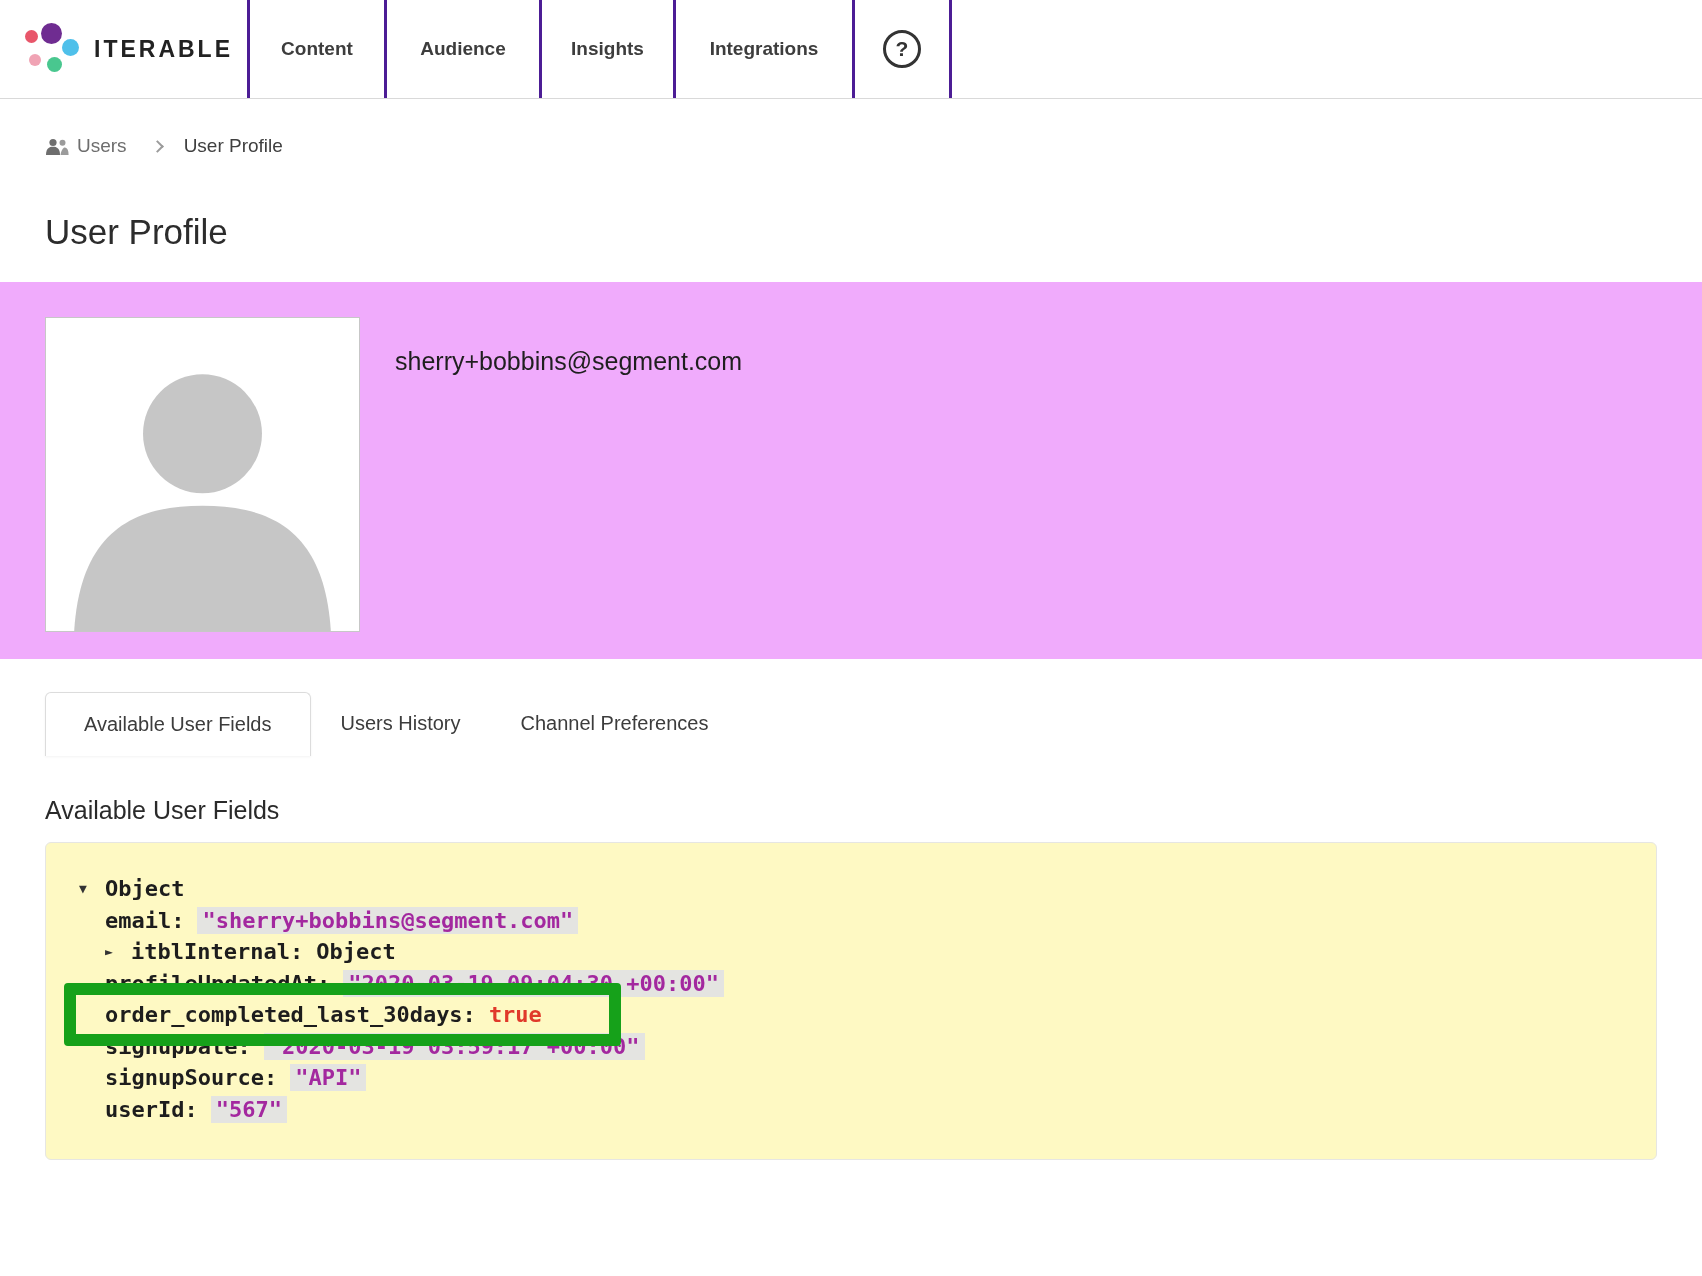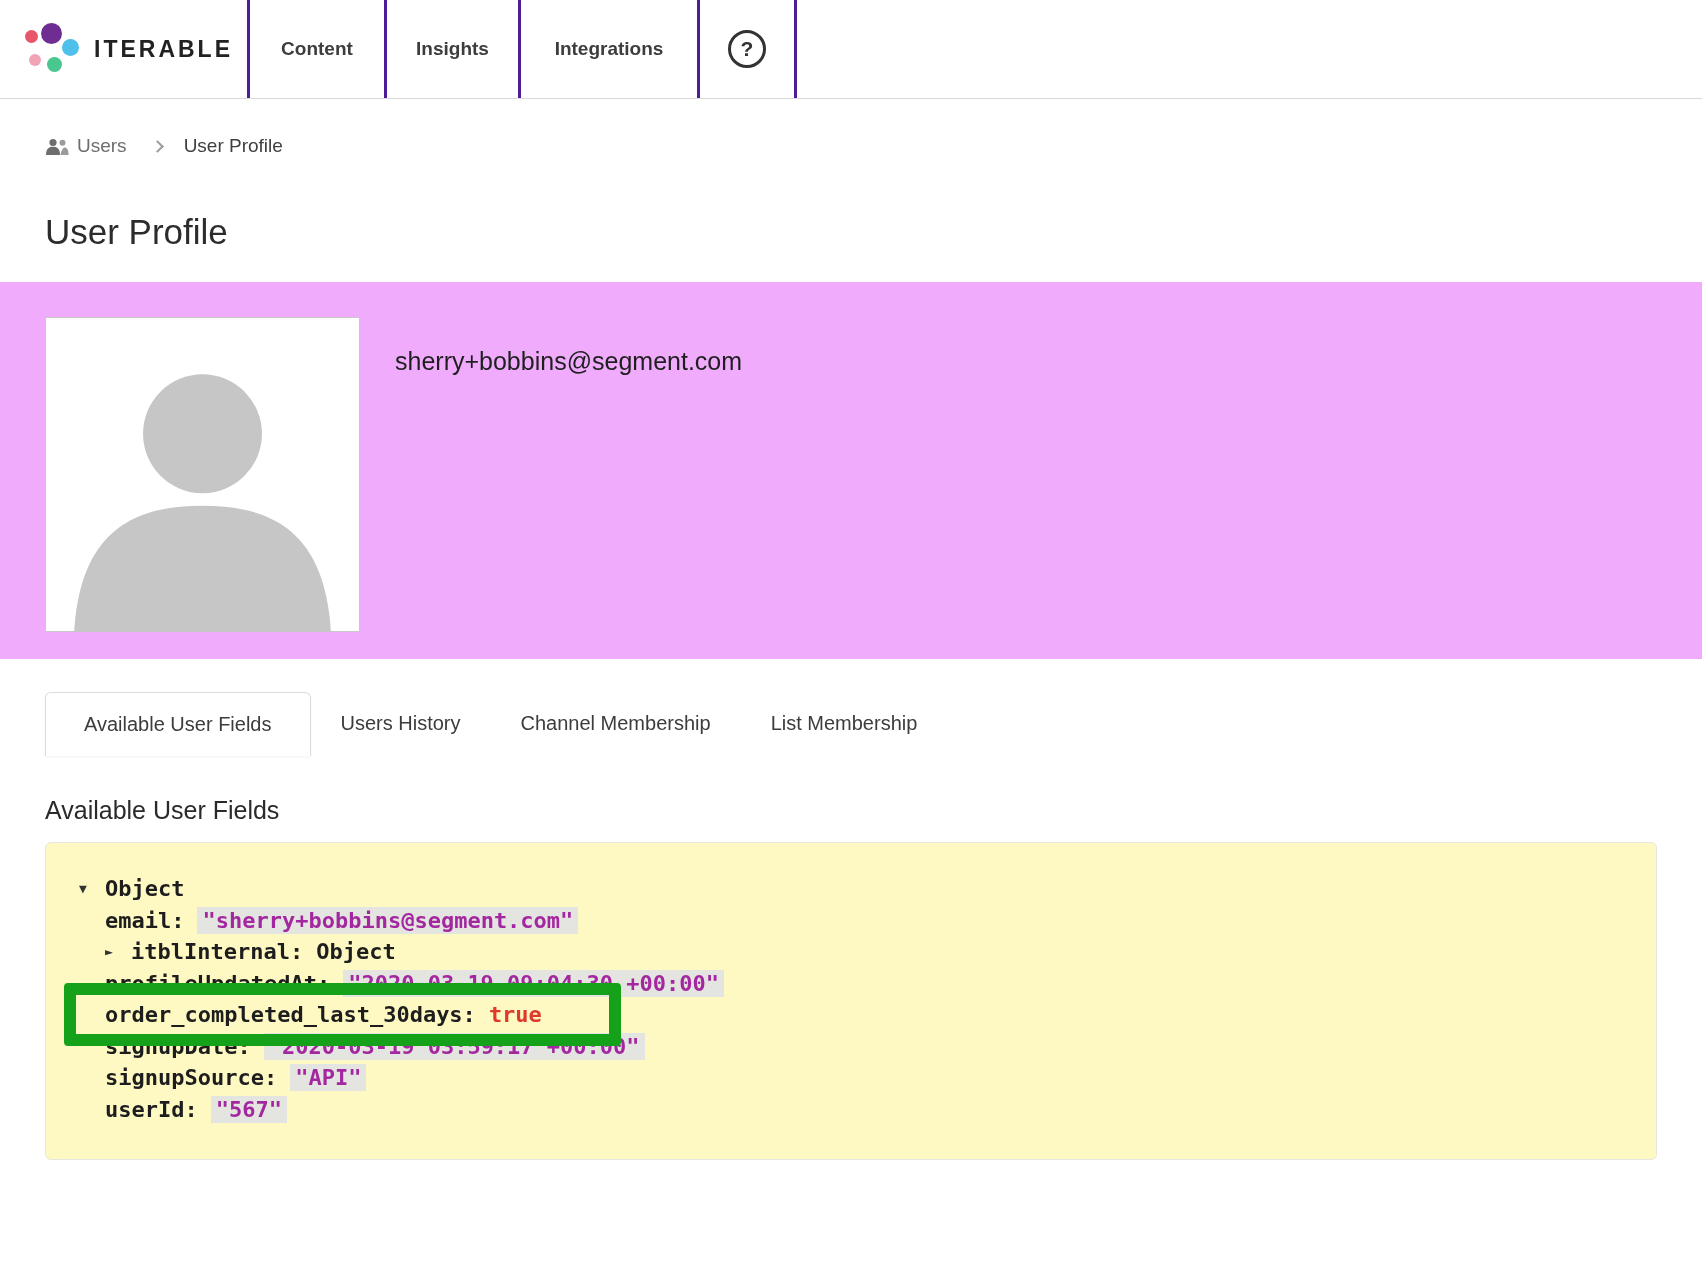--- a/index.html
+++ b/index.html
@@ -97,20 +97,23 @@
       <span class="dot dot-purple"></span>
       <span class="dot dot-blue"></span>
       <span class="dot dot-green"></span>
       <span class="dot dot-pink"></span>
     </span>
     <span class="brand-text">ITERABLE</span>
   </div>
   <div class="nav-cell nav-item w-content">
     <span>Content</span>
   </div>
+  <div class="nav-cell nav-item w-audience">
+    <span>Audience</span>
+  </div>
   <div class="nav-cell nav-item w-insights">
     <span>Insights</span>
   </div>
   <div class="nav-cell nav-item w-integrations">
     <span>Integrations</span>
   </div>
   <div class="nav-cell w-help">
     <span class="help-circle">?</span>
   </div>
 </header>
@@ -143,24 +146,21 @@
 </section>
 
 <div class="tabs">
   <div class="tab active">
     <span>Available User Fields</span>
   </div>
   <div class="tab">
     <span>Users History</span>
   </div>
   <div class="tab">
-    <span>Channel Membership</span>
-  </div>
-  <div class="tab">
-    <span>List Membership</span>
+    <span>Channel Preferences</span>
   </div>
 </div>
 
 <h2 class="section-heading">Available User Fields</h2>
 
 <div class="code-box">
 
   <div class="code-line root">
     <span class="tri">▼</span><span class="k" style="padding-right:0">Object</span>
   </div>

